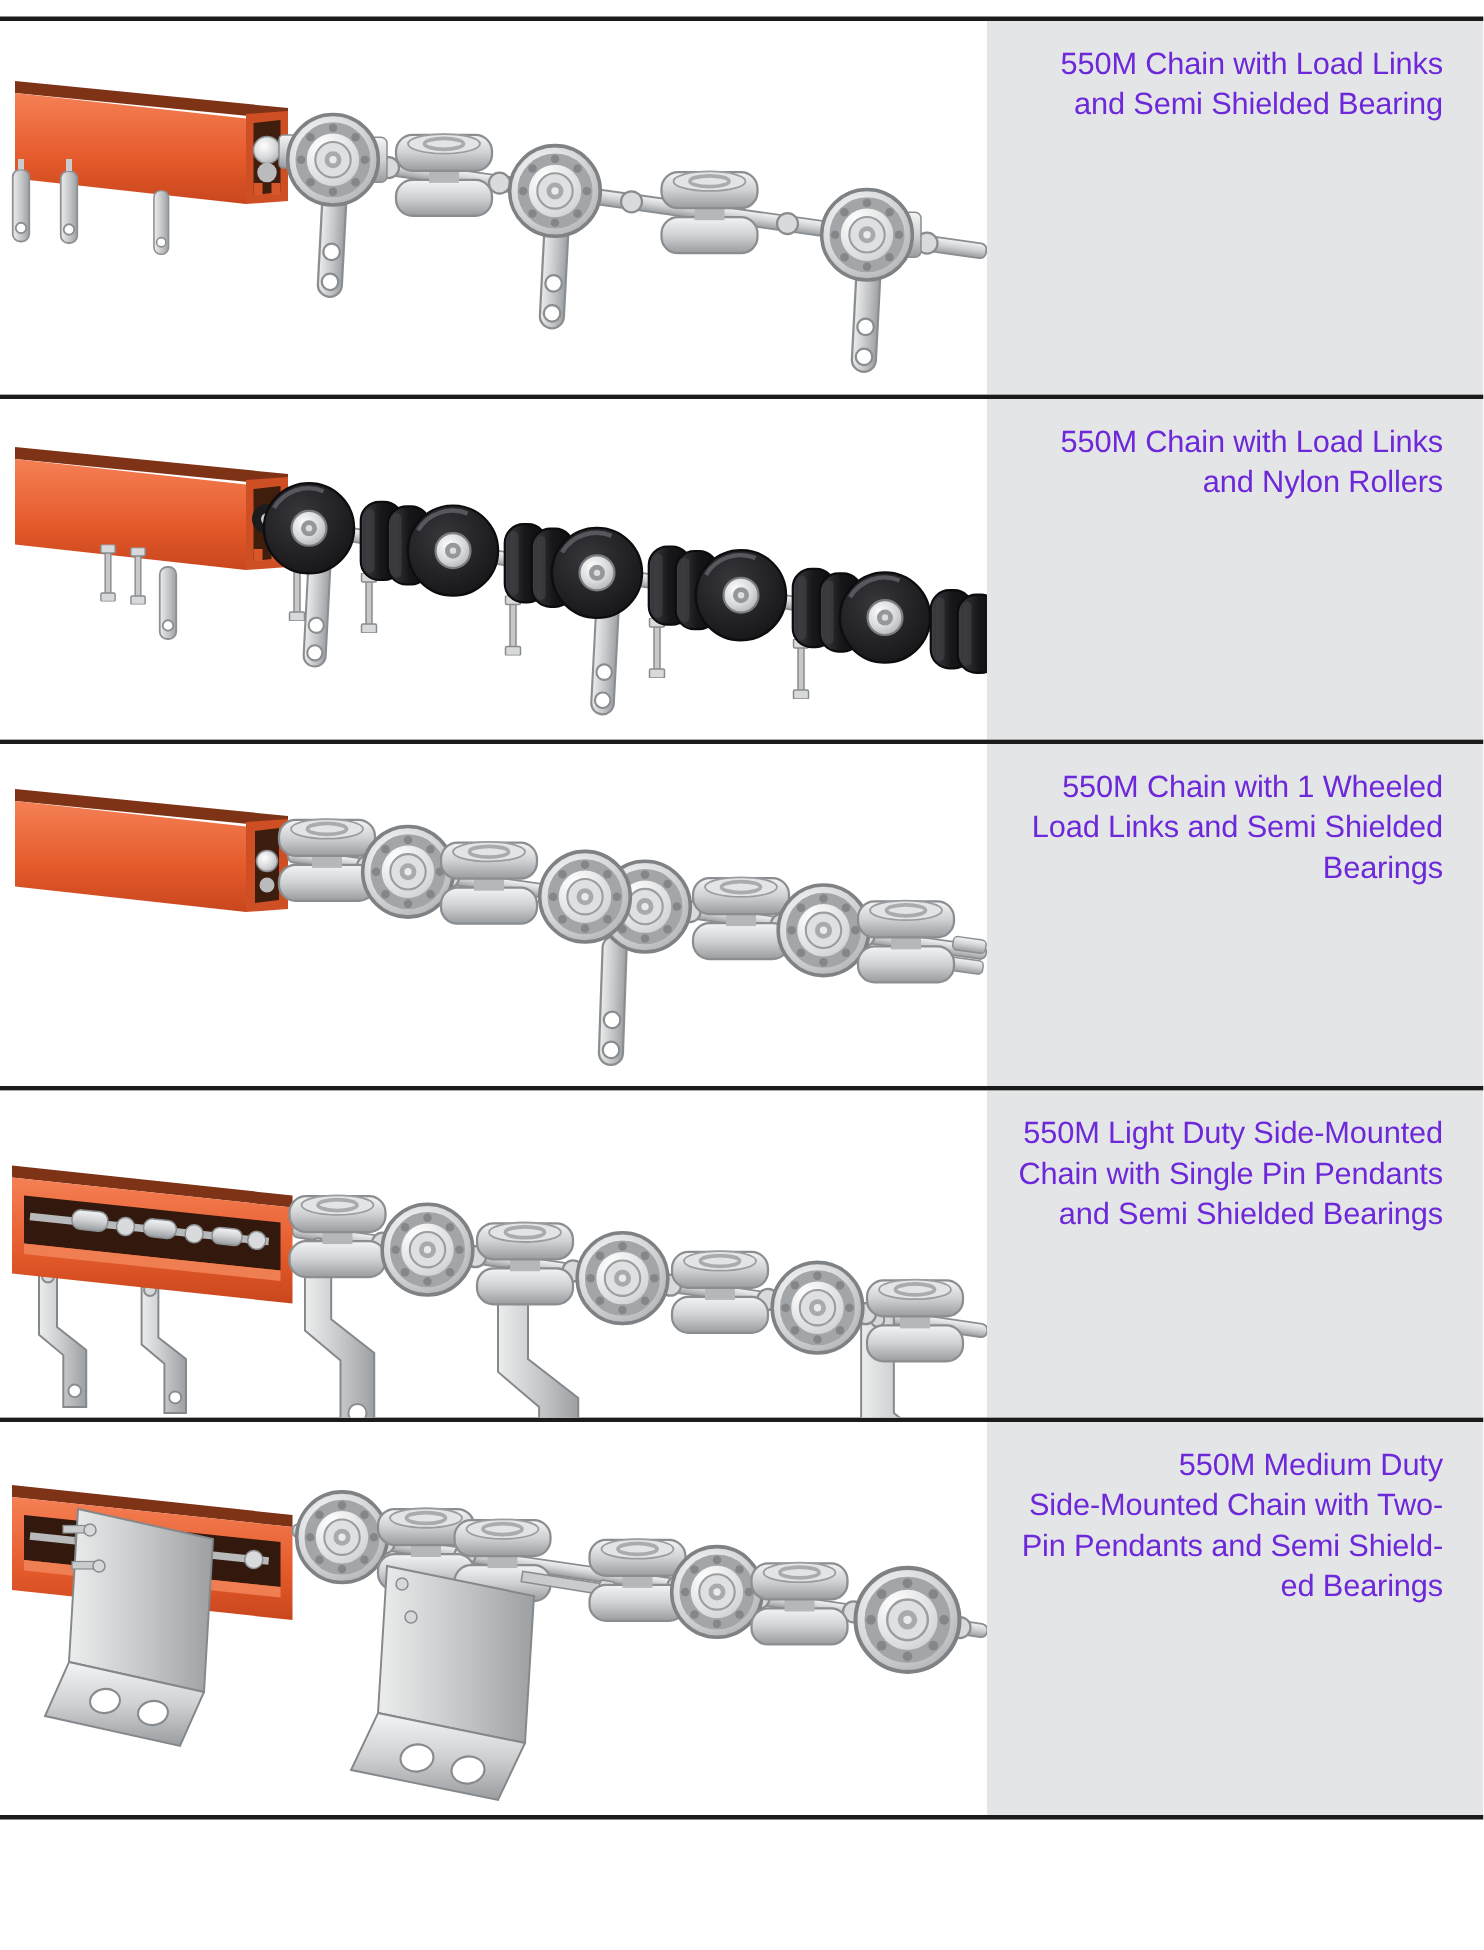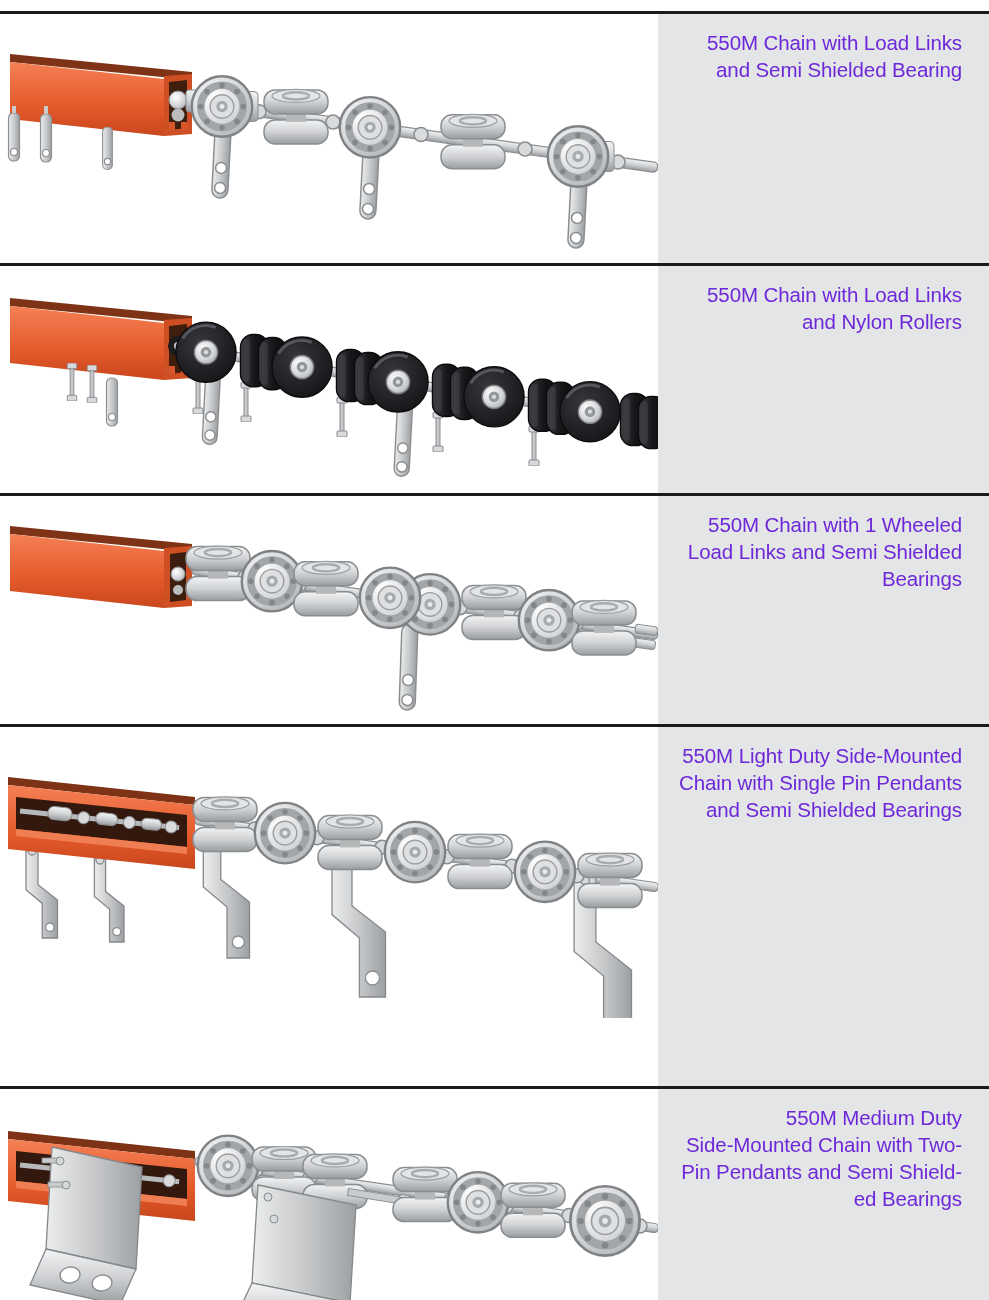--- a/index.html
+++ b/index.html
@@ -1,21 +1,21 @@
 <!DOCTYPE html>
 <html><head>
 <meta charset="utf-8">
 <style>
   html,body{margin:0;padding:0;background:#ffffff;}
   body{width:989px;height:1300px;font-family:"Liberation Sans",sans-serif;}
   .page{position:relative;width:989px;height:1300px;overflow:hidden;}
   .rule{height:3px;background:#1b1b1b;}
   .rule-top{margin-top:11px;}
   .row{display:flex;overflow:hidden;}
-  .r1{height:249px}.r2{height:227px}.r3{height:228px}.r4{height:359px}.r5{height:314px}
+  .r1{height:249px}.r2{height:227px}.r3{height:228px}.r4{height:218px}.r5{height:262px}
   .art{width:658px;height:100%;position:relative;background:#ffffff;flex:0 0 658px;}
   .art svg{display:block;}
   .panel{width:331px;flex:0 0 331px;background:#e4e5e7;box-sizing:border-box;padding:15px 27px 0 14px;}
   .panel p{margin:0;text-align:right;font-size:20.5px;line-height:27px;color:#6d28d9;
            white-space:pre-line;letter-spacing:-0.1px;}
 </style>
 </head>
 <body>
 
 <div class="page">

